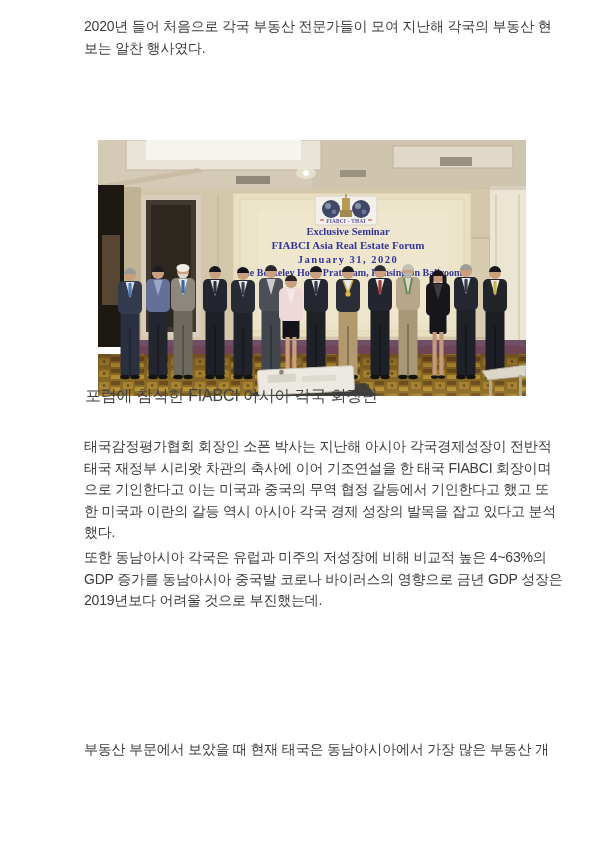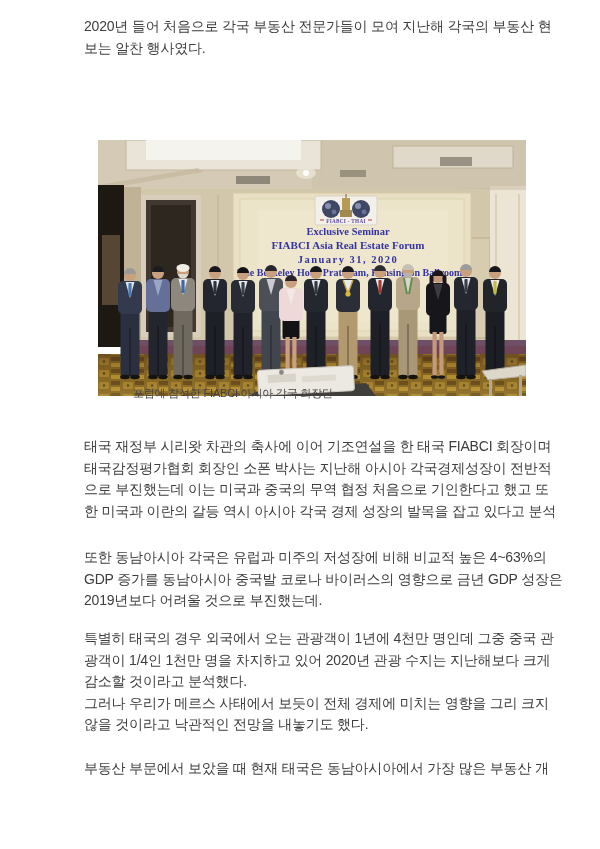--- a/index.html
+++ b/index.html
@@ -9,24 +9,24 @@
   }
   .para{
     position:absolute;left:84px;width:450px;color:#3d3d3d;
     font-size:14px;line-height:21.6px;letter-spacing:-0.2px;
   }
   .para div{white-space:nowrap;}
   .p1{top:16px}
   .p2{top:436px}
   .p3{top:547px}
   .p4{top:628px}
-  .p5{top:758px}
+  .p5{top:739px}
   .photo-fig{position:absolute;left:84px;top:126px;margin:0;padding:14px;line-height:0;}
   .caption{
-    position:absolute;left:85px;top:386px;font-size:11px;color:#424242;letter-spacing:-0.2px;margin-left:48px;
+    position:absolute;left:85px;top:386px;font-size:16px;color:#424242;letter-spacing:-0.2px;
   }
   .banner-line{
     fill:#3434a0;font-family:"Liberation Serif","DejaVu Serif",serif;font-weight:bold;
   }
   .logo-text{
     fill:#5a4aa0;font-family:"Liberation Serif","DejaVu Serif",serif;font-weight:bold;
   }
 </style>
 </head>
 <body>
@@ -297,34 +297,28 @@
         <polygon points="384,231 428,225 428,236 390,240" fill="#ddd7c9" stroke="#b5ad9c" stroke-width="1"></polygon>
         <rect x="391" y="239" width="3" height="17" fill="#b0a896"></rect>
         <rect x="421" y="235" width="3" height="21" fill="#b0a896"></rect>
       </g>
     </svg>
   </figure>
 
   <div class="caption">포럼에 참석한 FIABCI 아시아 각국 회장단</div>
 
   <div class="para p2">
+      <div>태국감정평가협회 회장인 소폰 박사는 지난해 아시아 각국경제성장이 전반적</div>
       <div>태국 재정부 시리왓 차관의 축사에 이어 기조연설을 한 태국 FIABCI 회장이며</div>
-      <div>태국감정평가협회 회장인 소폰 박사는 지난해 아시아 각국경제성장이 전반적</div>
-      <div>으로 부진했는데 이는 미국과 중국의 무역 협정 처음으로 기인한다고 했고 또</div>
+      <div>으로 기인한다고 이는 미국과 중국의 무역 협정 갈등에서 기인한다고 했고 또</div>
       <div>한 미국과 이란의 갈등 역시 아시아 각국 경제 성장의 발목을 잡고 있다고 분석</div>
+      <div>했다.</div>
     </div>
   <div class="para p3">
       <div>또한 동남아시아 각국은 유럽과 미주의 저성장에 비해 비교적 높은 4~63%의</div>
       <div>GDP 증가를 동남아시아 중국발 코로나 바이러스의 영향으로 금년 GDP 성장은</div>
       <div>2019년보다 어려울 것으로 부진했는데.</div>
     </div>
-  <div class="para p4">
-      <div>특별히 태국의 경우 외국에서 오는 관광객이 1년에 4천만 명인데 그중 중국 관</div>
-      <div>광객이 1/4인 1천만 명을 차지하고 있어 2020년 관광 수지는 지난해보다 크게</div>
-      <div>감소할 것이라고 분석했다.</div>
-      <div>그러나 우리가 메르스 사태에서 보듯이 전체 경제에 미치는 영향을 그리 크지</div>
-      <div>않을 것이라고 낙관적인 전망을 내놓기도 했다.</div>
-    </div>
   <div class="para p5">
       <div>부동산 부문에서 보았을 때 현재 태국은 동남아시아에서 가장 많은 부동산 개</div>
     </div>
 
 </div>
 
 </body></html>

